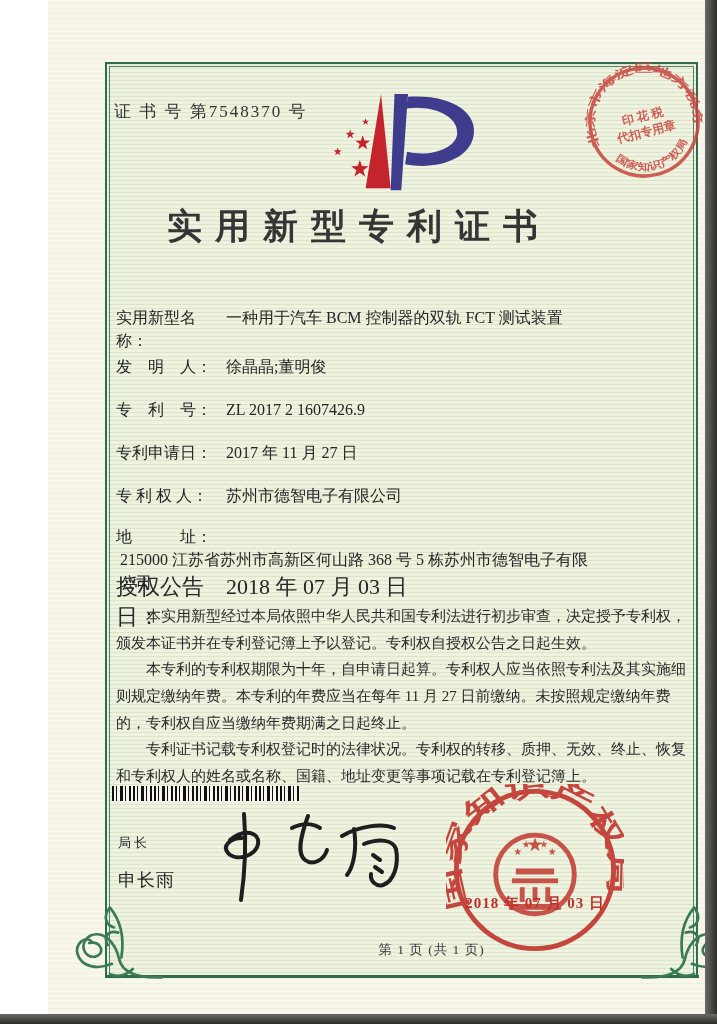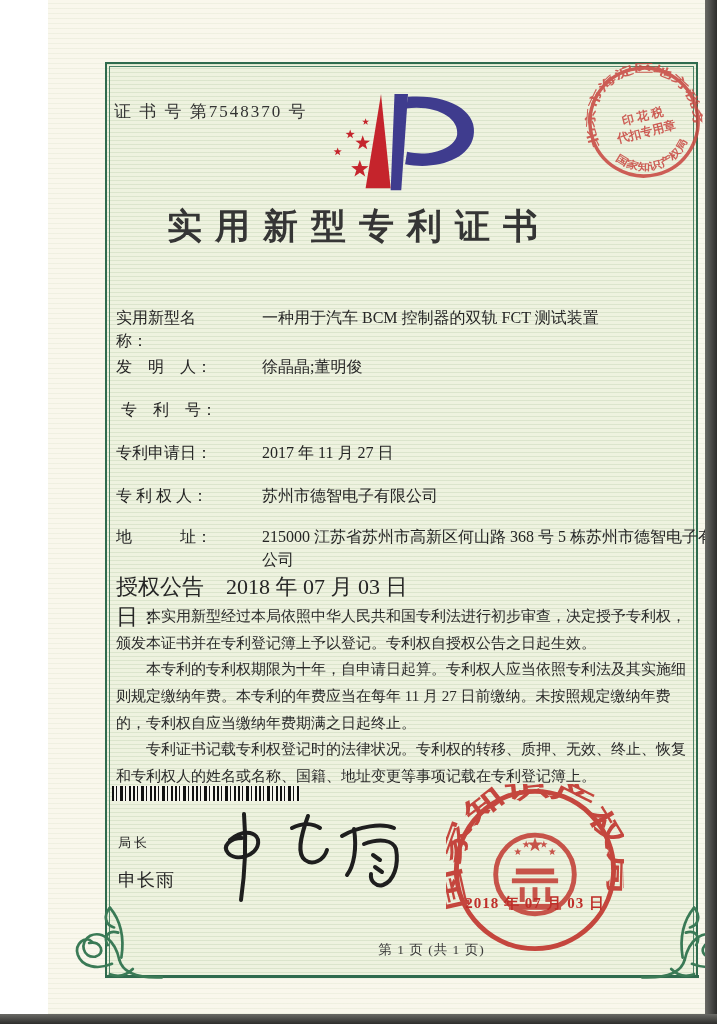--- a/index.html
+++ b/index.html
@@ -31,21 +31,21 @@
     border-top:1px solid #4e8468;border-left:1px solid #4e8468;border-right:1px solid #4e8468;
   }
   .bottom-line{position:absolute;left:57px;top:975px;width:594px;height:3px;background:#2f6b4e;}
   .ornament{position:absolute;width:104px;height:84px;}
   .cert-no{position:absolute;left:66px;top:100px;font-size:17px;letter-spacing:2px;color:#333;}
   .logo{position:absolute;left:272px;top:92px;width:176px;height:106px;}
   .title{
     position:absolute;left:57px;top:203px;width:495px;text-align:center;
     font-size:35px;font-weight:bold;letter-spacing:13px;color:#353535;text-indent:13px;
   }
-  .row{position:absolute;left:68px;display:flex;font-size:16px;line-height:1.45;color:#252525;gap:36px;}
+  .row{position:absolute;left:68px;display:flex;font-size:16px;line-height:1.45;color:#252525;}
   .row .lbl{flex:none;width:106px;}
   .row .val{margin-left:4px;}
   .row .val.wrap{width:470px;}
   .row2{position:absolute;display:flex;font-size:22px;color:#252525;}
   .paras{position:absolute;left:68px;top:603px;width:582px;font-size:15px;line-height:1.78;color:#2a2a2a;}
   .paras p{margin:0;text-indent:2em;}
   .barcode{
     position:absolute;left:64px;top:786px;width:188px;height:15px;
     background-image:repeating-linear-gradient(90deg,
       #101010 0 2px,#f6f5ee 2px 4px,#101010 4px 5px,#f6f5ee 5px 8px,
@@ -128,32 +128,33 @@
   <div class="title">实用新型专利证书</div>
 
   <div class="row" style="top:306px;">
     <span class="lbl">实用新型名称：</span>
     <span class="val">一种用于汽车 BCM 控制器的双轨 FCT 测试装置</span>
   </div>
   <div class="row" style="top:355px;">
     <span class="lbl">发　明　人：</span>
     <span class="val">徐晶晶;董明俊</span>
   </div>
-  <div class="row" style="top:398px;text-align:center;">
+  <div class="row" style="top:398px;">
     <span class="lbl">专　利　号：</span>
+    <span class="val">ZL 2017 2 1607426.9</span>
   </div>
   <div class="row" style="top:441px;">
     <span class="lbl">专利申请日：</span>
     <span class="val">2017 年 11 月 27 日</span>
   </div>
   <div class="row" style="top:484px;">
     <span class="lbl">专 利 权 人：</span>
     <span class="val">苏州市德智电子有限公司</span>
   </div>
-  <div class="row" style="top:525px;">
+  <div class="row" style="top:525px;flex-direction:column;">
     <span class="lbl">地　　　址：</span>
     <span class="val wrap">215000 江苏省苏州市高新区何山路 368 号 5 栋苏州市德智电子有限公司</span>
   </div>
   <div class="row2" style="left:68px;top:572px;">
     <span class="lbl" style="flex:none;width:106px;">授权公告日：</span>
     <span class="val" style="margin-left:4px;">2018 年 07 月 03 日</span>
   </div>
 
   <div class="paras">
     <p>本实用新型经过本局依照中华人民共和国专利法进行初步审查，决定授予专利权，颁发本证书并在专利登记簿上予以登记。专利权自授权公告之日起生效。</p>

